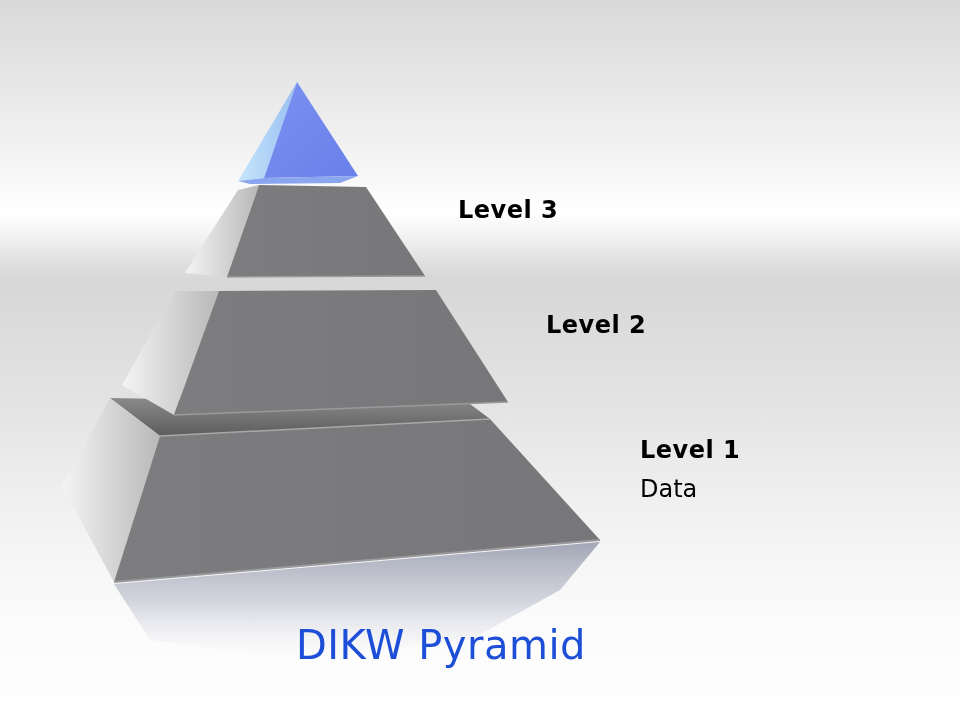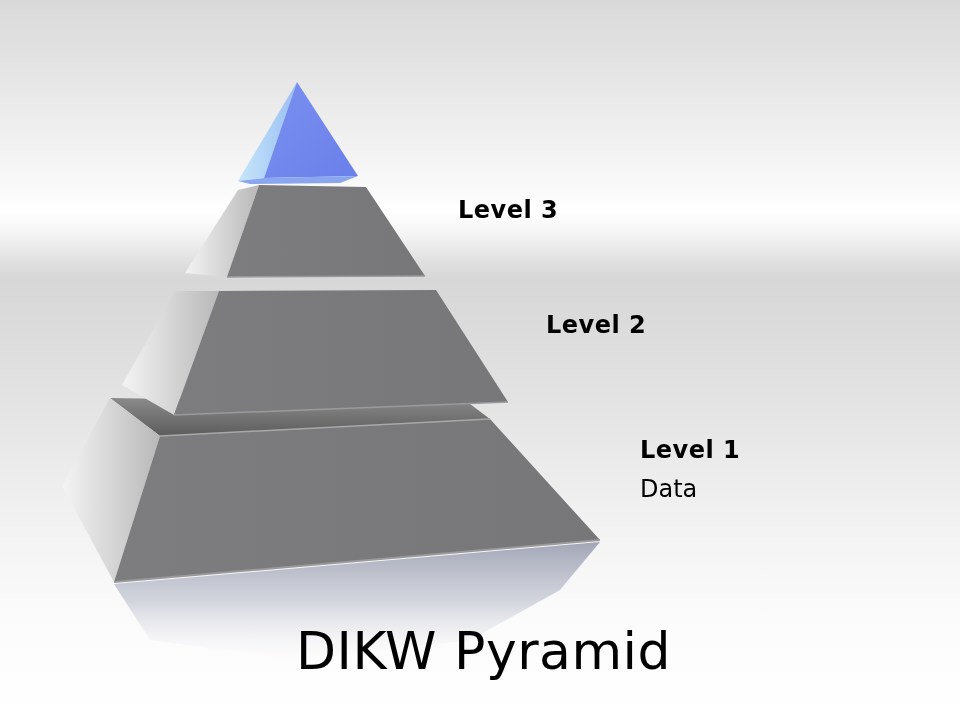--- a/index.html
+++ b/index.html
@@ -51,22 +51,22 @@
     }
     .level-name {
       display: block;
       font-size: 24px;
       margin-top: 15px;
     }
     .title {
       position: absolute;
       left: 296px;
       top: 625px;
-      font-size: 52px;
-      color: #000000;
+      font-size: 40px;
+      color: #1d4ed8;
       line-height: 1;
       letter-spacing: 0.5px;
     }
   </style>
 </head>
 <body>
 
 <div class="slide">
 
   <svg class="pyramid-svg" viewBox="0 0 960 720" xmlns="http://www.w3.org/2000/svg">

